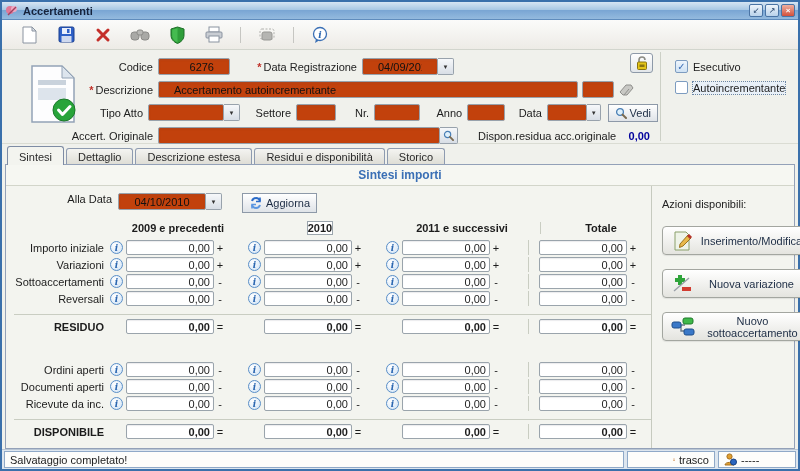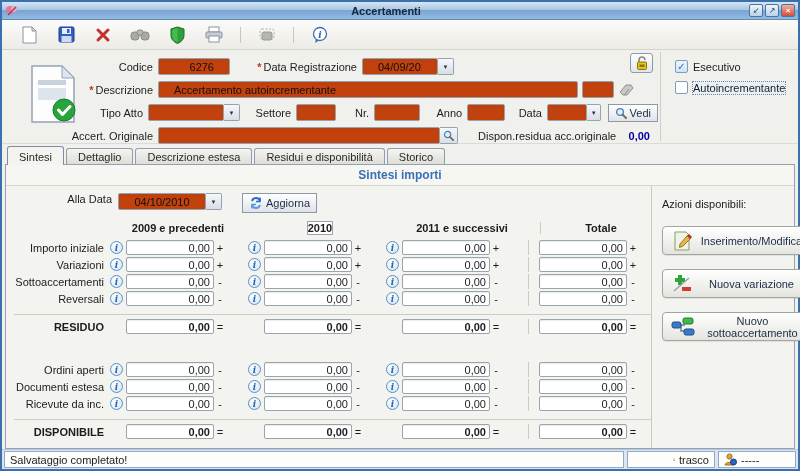--- a/index.html
+++ b/index.html
@@ -2,21 +2,21 @@
 <html><head>
 <meta charset="utf-8">
 <style>
   * { margin:0; padding:0; box-sizing:border-box; }
   html,body { background:#cfd8e4; font-family:"Liberation Sans","DejaVu Sans",sans-serif; font-size:11px; color:#1c1c1c; }
   .win { width:800px; height:471px; border:2px solid #3a70ab; background:#f0f1ec; display:flex; flex-direction:column; position:relative; }
 
   
   .titlebar { height:18px; background:linear-gradient(#d6e5f3 0%, #a9c8e4 45%, #7aa6d4 50%, #94bade 100%); display:flex; align-items:center; padding:0 3px; border-bottom:1px solid #5f8cbd; }
   .app-ic { width:14px; height:13px; margin-right:4px; }
-  .title-text { flex:1; text-align:center; font-weight:bold; color:#16233c; font-size:11px; }
+  .title-text { flex:1; text-align:left; font-weight:bold; color:#16233c; font-size:11px; }
   .winbtns { display:flex; gap:2px; }
   .wbtn { width:14px; height:13px; border:1px solid #4a74a5; border-radius:2px; background:linear-gradient(#eef4fb,#b9d2ea); font-size:8px; line-height:11px; text-align:center; color:#24436b; cursor:default; }
   .wbtn.close { background:linear-gradient(#f0b0a0,#d2503c); color:#fff; font-weight:bold; }
 
   
   .toolbar { height:30px; background:linear-gradient(#fbfbfa,#edebe6); border-bottom:1px solid #d2d5cd; display:flex; align-items:center; gap:15px; padding:0 0 0 16px; }
   .tbtn { width:22px; height:22px; display:flex; align-items:center; justify-content:center; }
   .tsep { width:1px; height:16px; background:#c6c6c2; }
 
   
@@ -424,21 +424,21 @@
                   <div class="info-ic">i</div>
                   <div class="g-fld">0,00</div>
                   <div class="g-op">-</div>
                 </div>
                 <div class="g-cell tot">
                   <div class="g-fld">0,00</div>
                   <div class="g-op">-</div>
                 </div>
               </div>
               <div class="g-row">
-                <div class="g-label">Documenti estesa</div>
+                <div class="g-label">Documenti aperti</div>
                 <div class="g-cell">
                   <div class="info-ic">i</div>
                   <div class="g-fld">0,00</div>
                   <div class="g-op">-</div>
                 </div>
                 <div class="g-cell">
                   <div class="info-ic">i</div>
                   <div class="g-fld">0,00</div>
                   <div class="g-op">-</div>
                 </div>

